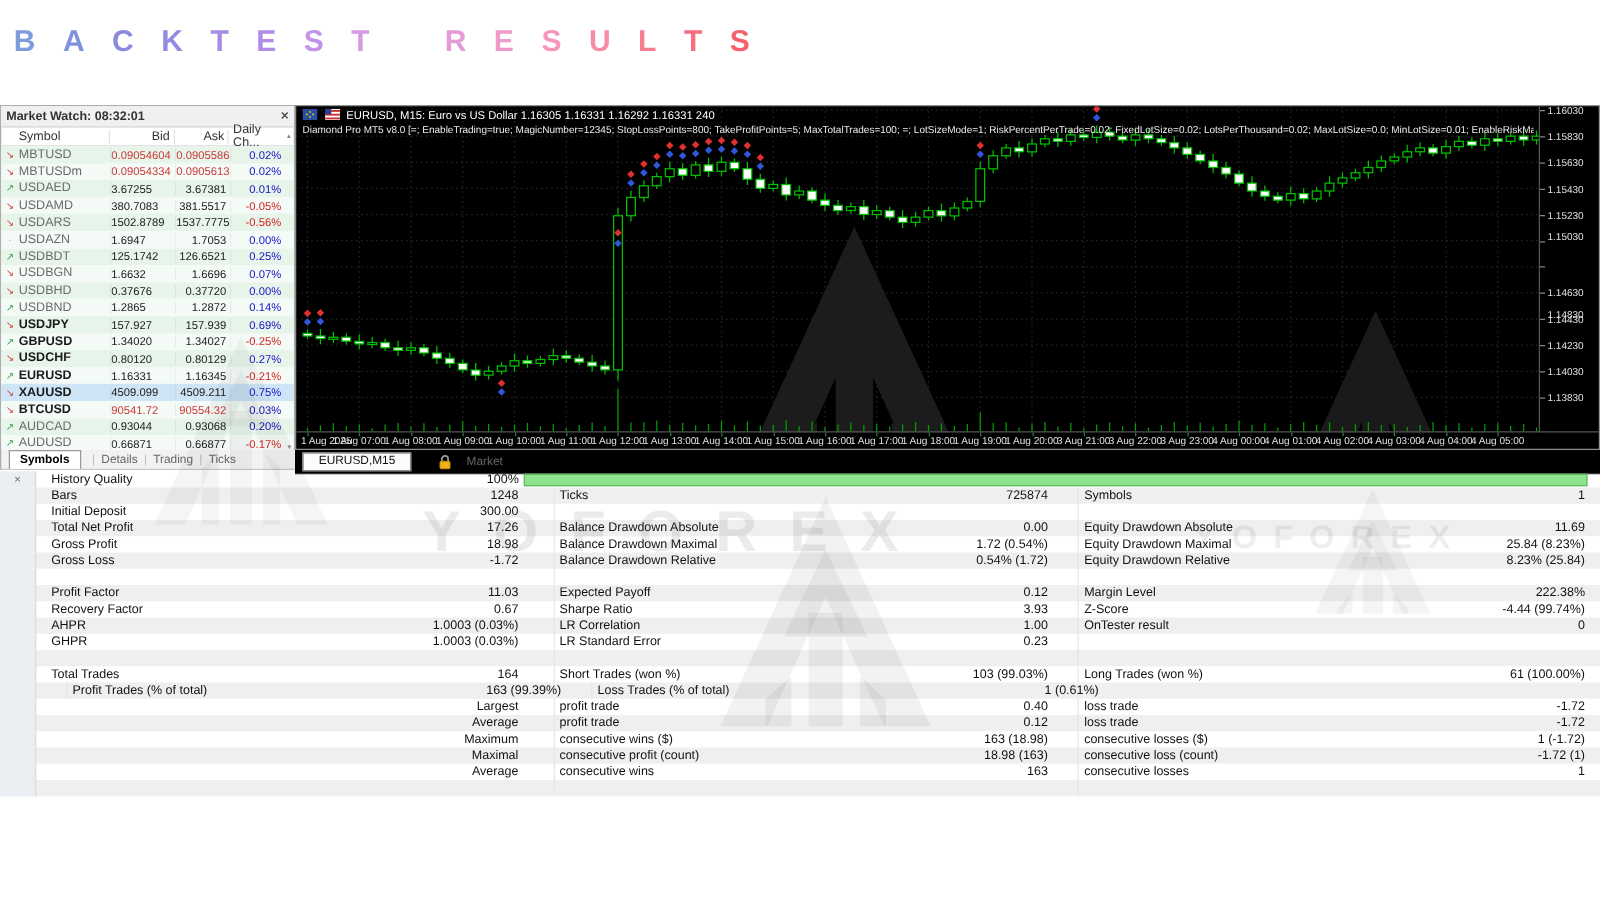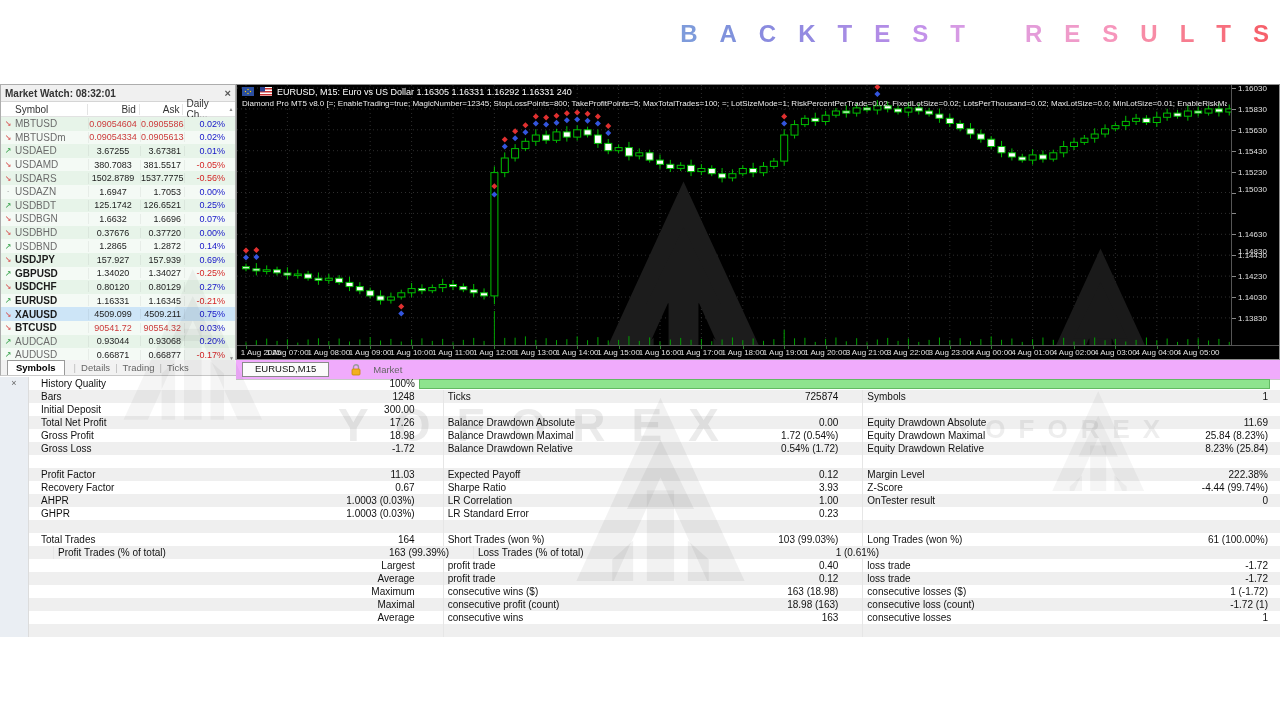--- a/index.html
+++ b/index.html
@@ -1,40 +1,40 @@
 <!DOCTYPE html>
 <html><head>
 <meta charset="utf-8">
 <style>
   html,body{margin:0;padding:0}
   body{width:1280px;height:720px;position:relative;background:#fff;
        font-family:"Liberation Sans",sans-serif;overflow:hidden;color:#111}
   
-  #bt-title{position:absolute;top:20px;left:0;width:100%;text-align:right;white-space:nowrap}
+  #bt-title{position:absolute;top:20px;left:0;width:100%;text-align:left;white-space:nowrap}
   #bt-title span{display:inline-block;font-weight:bold;font-size:24px;margin:0 11px}
   #bt-title .wsp{width:16px}
   
   #market-watch{position:absolute;left:0;top:84px;width:236px;height:276px;background:#fff;
     border:1px solid #adadad;box-sizing:border-box;font-size:10px}
   .mw-title{height:16px;background:#f0f0f0;border-bottom:1px solid #d5d5d5;display:flex;
     align-items:center;padding:0 4px;font-weight:bold;color:#333}
   .mw-title .x{margin-left:auto;color:#555;font-size:11px;cursor:default}
   .mw-head{display:flex;height:14px;align-items:center;color:#333;border-bottom:1px solid #e2e2e2}
   .mw-head div{box-sizing:border-box}
   .h-sym{width:88px;padding-left:14px;border-right:1px solid #e4e4e4}
   .h-bid{width:52px;text-align:right;padding-right:3px;border-right:1px solid #e4e4e4}
   .h-ask{width:44px;text-align:right;padding-right:3px;border-right:1px solid #e4e4e4}
   .h-chg{width:44px;padding-left:3px}
   .h-scr{width:8px;color:#888;font-size:5px;text-align:center}
   #mw-rows{position:relative}
   .mw-row{display:flex;height:13.6px;align-items:center}
   .mw-row div{box-sizing:border-box;overflow:hidden;white-space:nowrap}
   .c-ico{width:14px;text-align:center;font-size:8px}
   .c-sym{width:74px;color:#6b6b6b;border-right:1px solid rgba(0,0,0,0.05)}
-  .c-bid{width:52px;text-align:center;padding-right:3px;font-size:9px;color:#222;border-right:1px solid rgba(0,0,0,0.05)}
+  .c-bid{width:52px;text-align:left;padding-right:3px;font-size:9px;color:#222;border-right:1px solid rgba(0,0,0,0.05)}
   .c-ask{width:44px;text-align:right;padding-right:3px;font-size:9px;color:#222;border-right:1px solid rgba(0,0,0,0.05)}
   .c-chg{width:44px;text-align:right;padding-right:4px;font-size:9px}
   .mw-scrollbtn{position:absolute;right:1px;bottom:1px;color:#888;font-size:5px}
   .bold .c-sym{color:#1a1a1a;font-weight:bold}
   
   #panel-tabs{position:absolute;left:0;top:360px;width:236px;height:16px;background:#f2f2f2;
     border-bottom:1px solid #c8c8c8;border-left:1px solid #adadad;display:flex;align-items:center;
     font-size:9.5px;color:#666;box-sizing:border-box}
   #panel-tabs .sep{margin:0 5px;color:#bbb}
   .tab-active{background:#fff;border:1px solid #9a9a9a;border-bottom:none;padding:1px 8px 2px;
@@ -46,21 +46,21 @@
   #price-axis{position:absolute;right:0;top:0;width:47px;height:261px;border-left:1px solid #555}
   .p-lab{position:absolute;left:6px;color:#e0e0e0;font-size:8px}
   .p-tick{position:absolute;left:0;width:4px;height:1px;background:#888}
   #time-axis{position:absolute;left:0;bottom:0;width:1042px;height:13px;border-top:1px solid #555}
   .t-lab{position:absolute;top:2px;color:#e0e0e0;font-size:8px;white-space:nowrap;transform:translateX(-50%)}
   .t-tick{position:absolute;top:0;width:1px;height:3px;background:#2f7d2f}
   #chart-titles{position:absolute;left:5px;top:2px;z-index:6;color:#fff;font-size:9px;white-space:nowrap}
   #ea-line{color:#ececec;font-size:8px;margin-top:2px;width:985px;overflow:hidden}
   .flag{display:inline-block;vertical-align:-1px;margin-right:3px}
   
-  #chart-tabs{position:absolute;left:236px;top:360px;width:1044px;height:20px;background:#f0abfc;
+  #chart-tabs{position:absolute;left:236px;top:360px;width:1044px;height:20px;background:#000000;
     border-bottom:1px solid #c8c8c8;display:flex;align-items:center;font-size:9.5px;box-sizing:border-box}
   #chart-tab-active{background:#fbfbfb;border:1px solid #8a8a8a;padding:0 12px 1px;margin-left:6px;height:12px;line-height:12px}
   #market-lab{color:#666;margin-left:12px}
   .lock{margin-left:22px}
   
   #results{position:absolute;left:0;top:377px;width:1280px}
   .res-row{display:flex;height:13px;line-height:13px;font-size:10px}
   .res-row.alt{background:#efefef}
   .gut{width:28px;flex:none;background:#eaeef3;border-right:1px solid #dcdcdc;color:#666;
     font-size:9px;text-align:center;line-height:12px}

